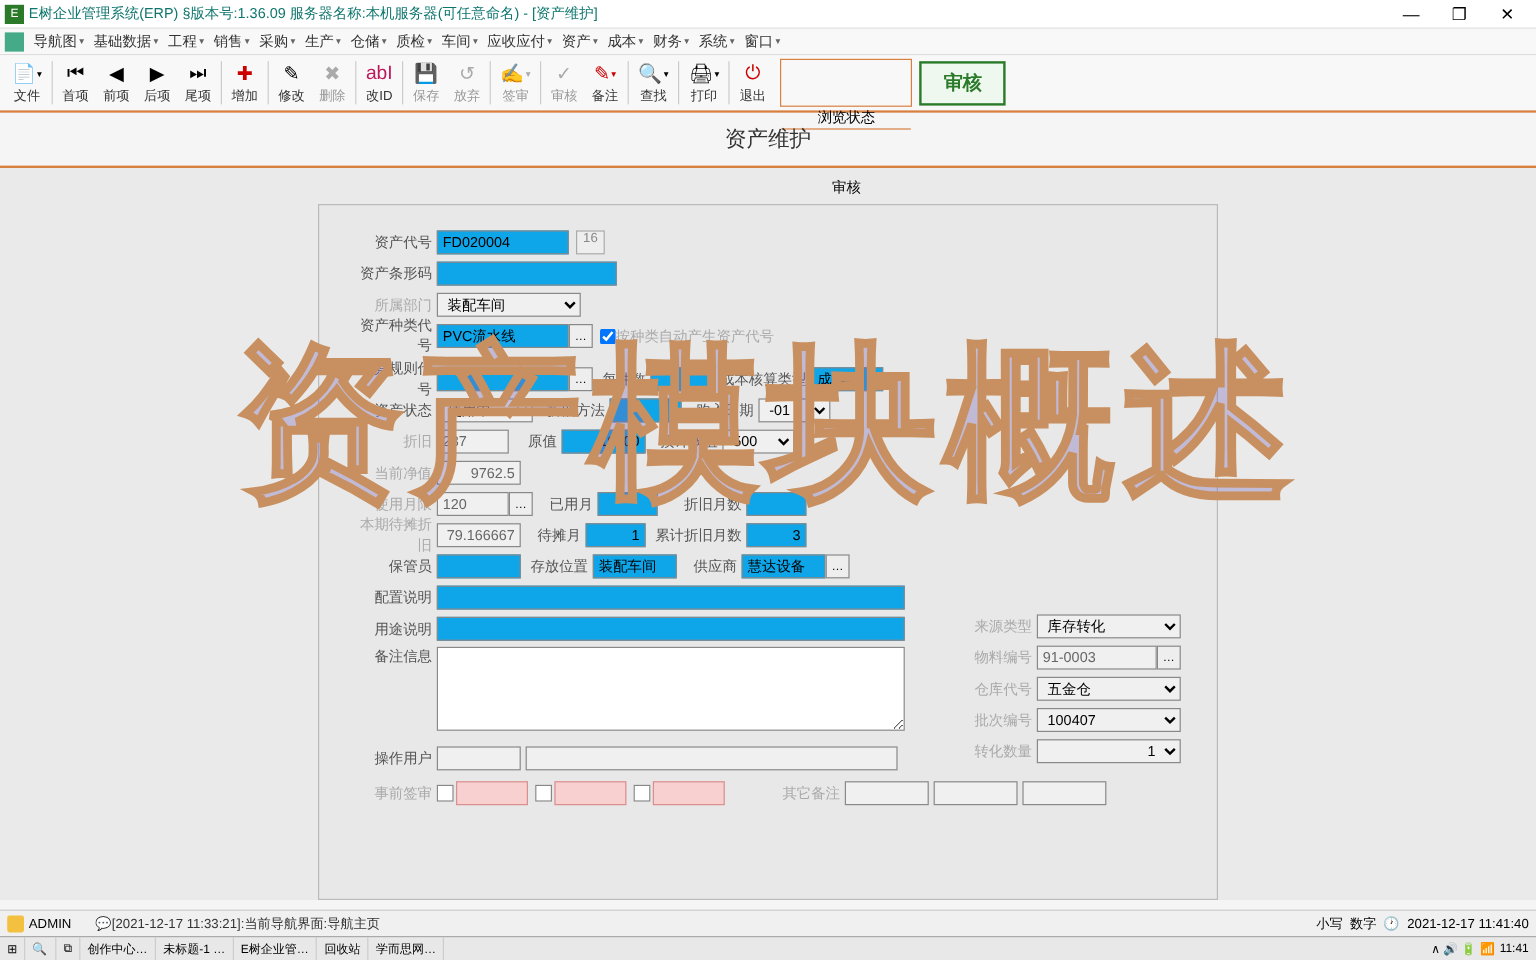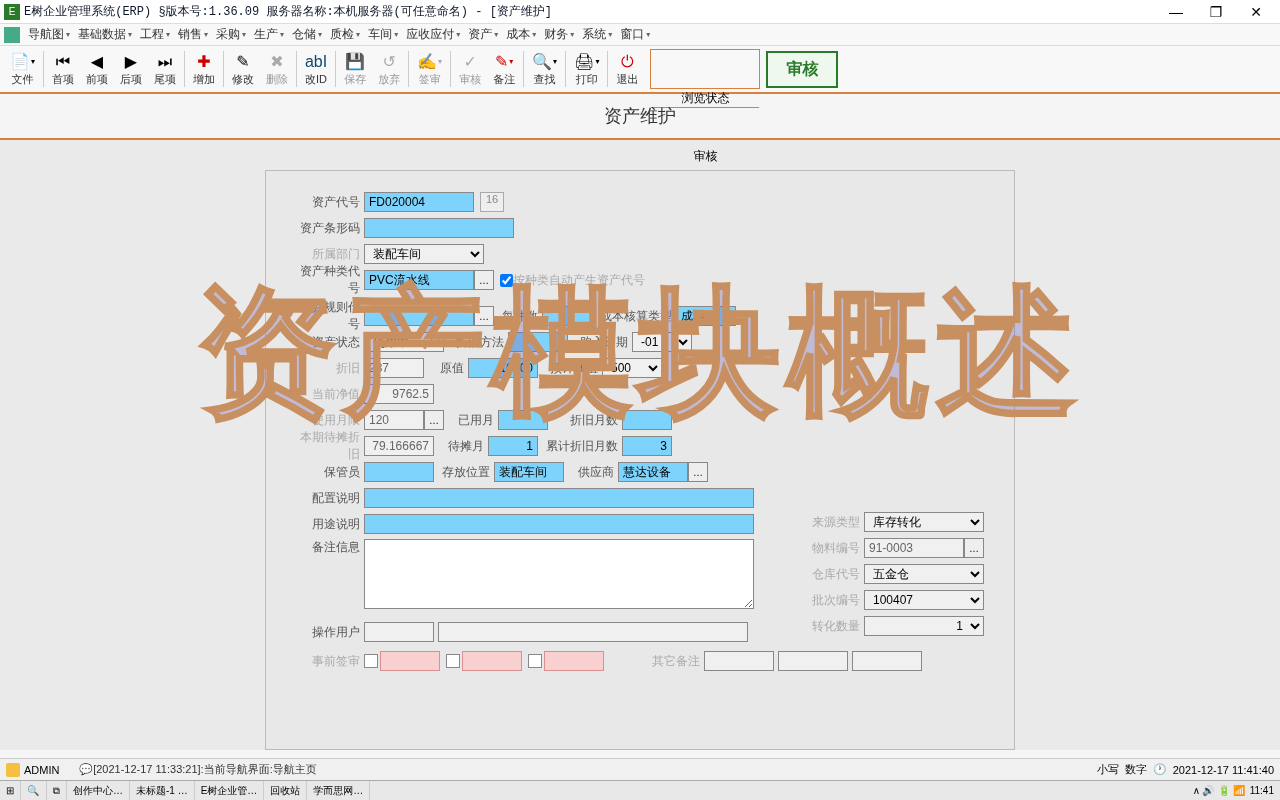--- a/index.html
+++ b/index.html
@@ -1,19 +1,19 @@
 <!DOCTYPE html>
 <html><head>
 <meta charset="utf-8">
 <style>
 * { margin: 0; padding: 0; box-sizing: border-box; font-family: "Microsoft YaHei", SimSun, sans-serif; }
 body { background: #f5f5f5; width: 1280px; height: 800px; overflow: hidden; font-size: 12px; position: relative; }
 .titlebar { background: #fff; height: 24px; display: flex; align-items: center; padding: 0 4px; border-bottom: 1px solid #ddd; }
 .titlebar .icon { width: 16px; height: 16px; background: #2a7a2a; margin-right: 4px; display: flex; align-items: center; justify-content: center; color: #fff; font-size: 10px; }
-.titlebar .title { flex: 1; font-size: 12px; color: #0f172a; font-family: Liberation Mono, monospace; }
+.titlebar .title { flex: 1; font-size: 12px; color: #0f766e; }
 .titlebar .wbtn { width: 40px; height: 24px; display: flex; align-items: center; justify-content: center; font-size: 14px; }
 .menubar { background: #f8f8f8; height: 22px; display: flex; align-items: center; padding: 0 4px; border-bottom: 1px solid #ddd; }
 .menubar .micon { width: 16px; height: 16px; background: #4a8; margin-right: 4px; }
 .menubar .mitem { padding: 2px 4px; font-size: 12px; color: #333; display: flex; align-items: center; }
 .menubar .mitem .arr { font-size: 8px; margin-left: 2px; color: #666; }
 .toolbar { background: #f8f8f8; height: 48px; display: flex; align-items: center; padding: 2px 4px; border-bottom: 2px solid #d88040; }
 .tbtn { display: flex; flex-direction: column; align-items: center; justify-content: center; padding: 2px 6px; height: 44px; min-width: 30px; }
 .tbtn .ticon { font-size: 16px; height: 20px; display: flex; align-items: center; }
 .tbtn .tlabel { font-size: 11px; color: #333; }
 .tbtn.disabled .tlabel { color: #999; }
@@ -23,21 +23,21 @@
 .statusbox { border: 1px solid #d88040; margin-left: 6px; display: flex; flex-direction: column; width: 110px; height: 40px; }
 .statusbox div { flex: 1; display: flex; align-items: center; justify-content: center; font-size: 12px; border-bottom: 1px solid #d88040; margin-top: 40px; }
 .statusbox div:last-child { border-bottom: none; }
 .auditbtn { border: 2px solid #2a7a2a; color: #2a7a2a; font-weight: bold; font-size: 16px; padding: 6px 18px; margin-left: 6px; background: #eef8ee; }
 .pagetitle { text-align: center; font-size: 18px; padding: 10px 0; color: #333; background: #f5f5f5; border-bottom: 2px solid #d88040; }
 .formarea { background: #eaeaea; padding: 30px 0 0 0; height: 610px; display: flex; justify-content: center; }
 .formpanel { background: #e8e8e8; border: 1px solid #bbb; width: 750px; padding: 20px 24px; position: relative; }
 .row { display: flex; align-items: center; margin-bottom: 4px; height: 22px; }
 .lbl { width: 70px; text-align: right; font-size: 12px; color: #555; margin-right: 4px; }
 .lbl.d { color: #aaa; }
-.inp { border: 1px solid #888; background: #7dd3fc; height: 20px; padding: 0 4px; font-size: 12px; }
+.inp { border: 1px solid #888; background: #0ea5e9; height: 20px; padding: 0 4px; font-size: 12px; }
 .inp.ro { background: #f0f0f0; color: #666; }
 .sel { border: 1px solid #888; background: #f0f0f0; height: 20px; padding: 0 4px; font-size: 12px; }
 .smallbox { width: 24px; border: 1px solid #aaa; background: #eee; height: 20px; text-align: center; font-size: 11px; margin-left: 6px; color: #888; }
 .btn3 { width: 20px; height: 20px; border: 1px solid #888; background: #eee; font-size: 10px; text-align: center; }
 .memo { border: 1px solid #888; background: #fff; width: 390px; height: 70px; }
 .rightcol { position: absolute; right: 30px; top: 340px; }
 .rightcol .row .lbl { color: #aaa; width: 56px; }
 .sig { display: flex; align-items: center; margin-top: 8px; }
 .sigbox { width: 14px; height: 14px; border: 1px solid #888; background: #fff; margin-right: 2px; }
 .sigfield { width: 60px; height: 20px; background: #f8d0d0; border: 1px solid #d89090; margin-right: 6px; }
@@ -115,21 +115,21 @@
   <div class="tbtn">
       <span class="ticon">✎</span>
       <span class="tlabel">修改</span>
     </div>
   <div class="tbtn disabled">
       <span class="ticon">✖</span>
       <span class="tlabel">删除</span>
     </div>
   <div class="tsep"></div>
   <div class="tbtn">
-      <span class="ticon" style="color:#0c4a6e">abI</span>
+      <span class="ticon" style="color:#be185d">abI</span>
       <span class="tlabel">改ID</span>
     </div>
   <div class="tsep"></div>
   <div class="tbtn disabled">
       <span class="ticon">💾</span>
       <span class="tlabel">保存</span>
     </div>
   <div class="tbtn disabled">
       <span class="ticon">↺</span>
       <span class="tlabel">放弃</span>

